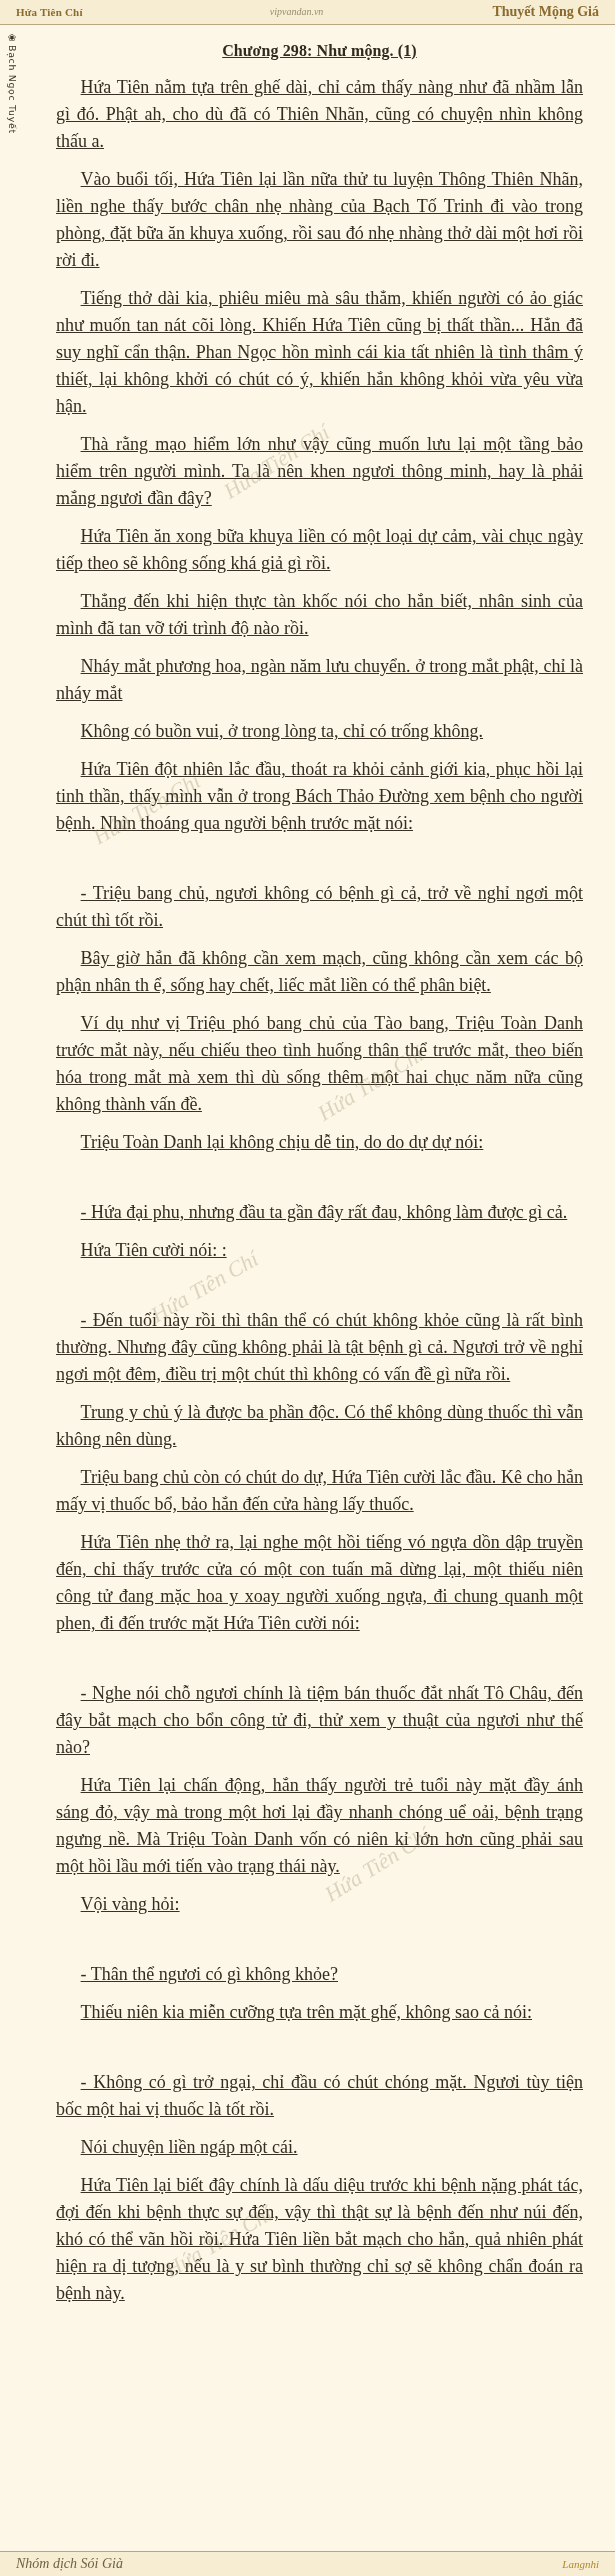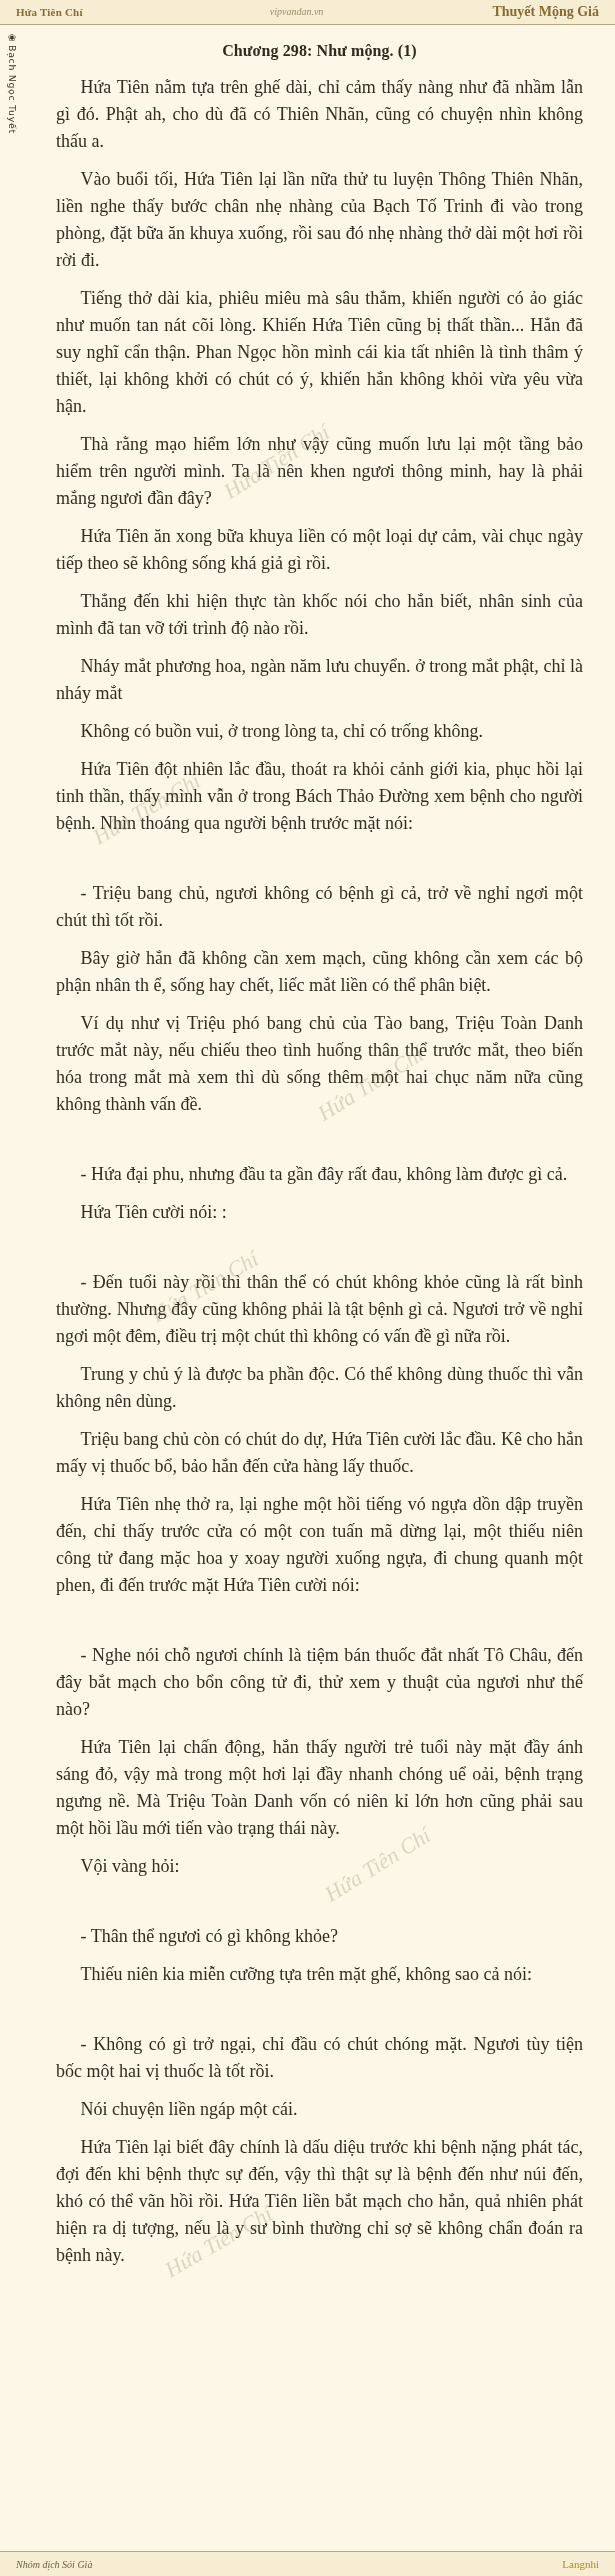--- a/index.html
+++ b/index.html
@@ -61,26 +61,27 @@
     background: #f7edd2;
     border-top: 1.4px solid #b8a882;
     display: flex;
     align-items: center;
     justify-content: space-between;
     padding: 0 16px;
     box-sizing: border-box;
   }
   .footer .f-left {
     color: #6f6141;
-    font-size: 10px;
+    font-size: 14px;
     font-style: italic;
   }
   .footer .f-right {
     color: #b08a2a;
     font-size: 11px;
+    font-style: italic;
   }
 
   
   .side-vertical {
     position: absolute;
     top: 33px;
     left: 4.3px;
     width: 16px;
     font-size: 9.4px;
     color: #3c3career;
@@ -101,20 +102,21 @@
     font-size: 10px;
     margin-bottom: 1.4px;
     color: #3d3526;
   }
 
   
   .content {
     position: relative;
     padding: 13px 32px 43px 56px;
     box-sizing: border-box;
+    text-decoration: underline;
   }
   .chapter-title {
     text-align: center;
     font-size: 16px;
     font-weight: bold;
     color: #2f2a1e;
     margin: 4.3px 0 14.5px 0;
     letter-spacing: 0.1px;
   }
   p.para {
@@ -168,20 +170,21 @@
     <p class="para">Tiếng thở dài kia, phiêu miêu mà sâu thẳm, khiến người có ảo giác như muốn tan nát cõi lòng. Khiến Hứa Tiên cũng bị thất thần... Hẳn đã suy nghĩ cẩn thận. Phan Ngọc hồn mình cái kia tất nhiên là tình thâm ý thiết, lại không khởi có chút có ý, khiến hắn không khỏi vừa yêu vừa hận.</p>
     <p class="para">Thà rằng mạo hiểm lớn như vậy cũng muốn lưu lại một tầng bảo hiểm trên người mình. Ta là nên khen ngươi thông minh, hay là phải mắng ngươi đần đây?</p>
     <p class="para">Hứa Tiên ăn xong bữa khuya liền có một loại dự cảm, vài chục ngày tiếp theo sẽ không sống khá giả gì rồi.</p>
     <p class="para">Thẳng đến khi hiện thực tàn khốc nói cho hắn biết, nhân sinh của mình đã tan vỡ tới trình độ nào rồi.</p>
     <p class="para">Nháy mắt phương hoa, ngàn năm lưu chuyển. ở trong mắt phật, chỉ là nháy mắt</p>
     <p class="para">Không có buồn vui, ở trong lòng ta, chỉ có trống không.</p>
     <p class="para">Hứa Tiên đột nhiên lắc đầu, thoát ra khỏi cảnh giới kia, phục hồi lại tinh thần, thấy mình vẫn ở trong Bách Thảo Đường xem bệnh cho người bệnh. Nhìn thoáng qua người bệnh trước mặt nói:</p>
     <p class="para dash">- Triệu bang chủ, ngươi không có bệnh gì cả, trở về nghỉ ngơi một chút thì tốt rồi.</p>
     <p class="para">Bây giờ hắn đã không cần xem mạch, cũng không cần xem các bộ phận nhân th ể, sống hay chết, liếc mắt liền có thể phân biệt.</p>
     <p class="para">Ví dụ như vị Triệu phó bang chủ của Tào bang, Triệu Toàn Danh trước mắt này, nếu chiếu theo tình huống thân thể trước mắt, theo biến hóa trong mắt mà xem thì dù sống thêm một hai chục năm nữa cũng không thành vấn đề.</p>
+    <p class="para">Triệu Toàn Danh lại không chịu dễ tin, do do dự dự nói:</p>
     <p class="para dash">- Hứa đại phu, nhưng đầu ta gần đây rất đau, không làm được gì cả.</p>
     <p class="para">Hứa Tiên cười nói: :</p>
     <p class="para dash">- Đến tuổi này rồi thì thân thể có chút không khỏe cũng là rất bình thường. Nhưng đây cũng không phải là tật bệnh gì cả. Ngươi trở về nghỉ ngơi một đêm, điều trị một chút thì không có vấn đề gì nữa rồi.</p>
     <p class="para">Trung y chủ ý là được ba phần độc. Có thể không dùng thuốc thì vẫn không nên dùng.</p>
     <p class="para">Triệu bang chủ còn có chút do dự, Hứa Tiên cười lắc đầu. Kê cho hắn mấy vị thuốc bổ, bảo hắn đến cửa hàng lấy thuốc.</p>
     <p class="para">Hứa Tiên nhẹ thở ra, lại nghe một hồi tiếng vó ngựa dồn dập truyền đến, chỉ thấy trước cửa có một con tuấn mã dừng lại, một thiếu niên công tử đang mặc hoa y xoay người xuống ngựa, đi chung quanh một phen, đi đến trước mặt Hứa Tiên cười nói:</p>
     <p class="para dash">- Nghe nói chỗ ngươi chính là tiệm bán thuốc đắt nhất Tô Châu, đến đây bắt mạch cho bổn công tử đi, thử xem y thuật của ngươi như thế nào?</p>
     <p class="para">Hứa Tiên lại chấn động, hắn thấy người trẻ tuổi này mặt đầy ánh sáng đỏ, vậy mà trong một hơi lại đầy nhanh chóng uể oải, bệnh trạng ngưng nề. Mà Triệu Toàn Danh vốn có niên kỉ lớn hơn cũng phải sau một hồi lầu mới tiến vào trạng thái này.</p>
     <p class="para">Vội vàng hỏi:</p>
     <p class="para dash">- Thân thể ngươi có gì không khỏe?</p>

